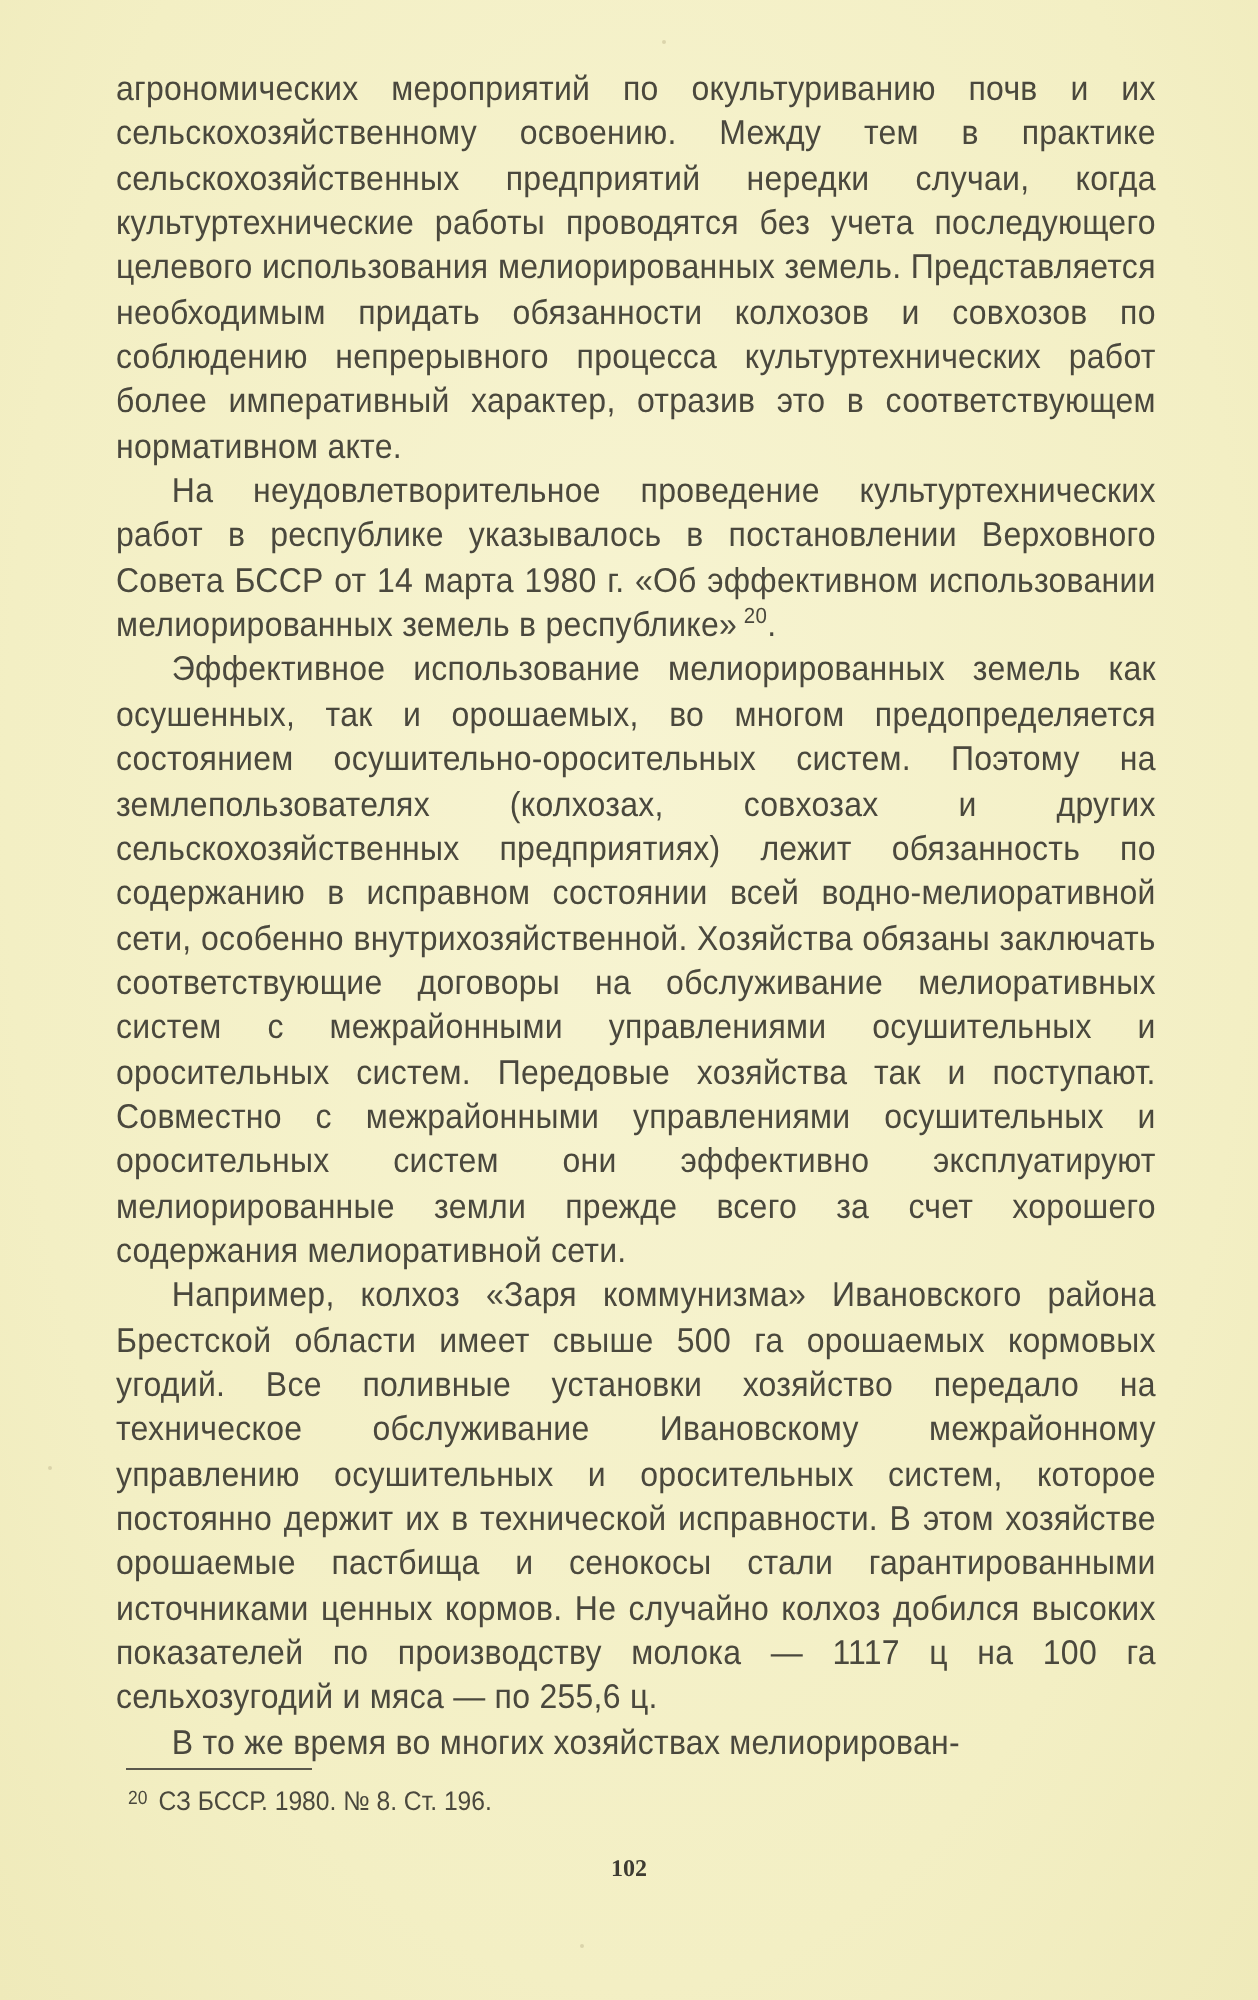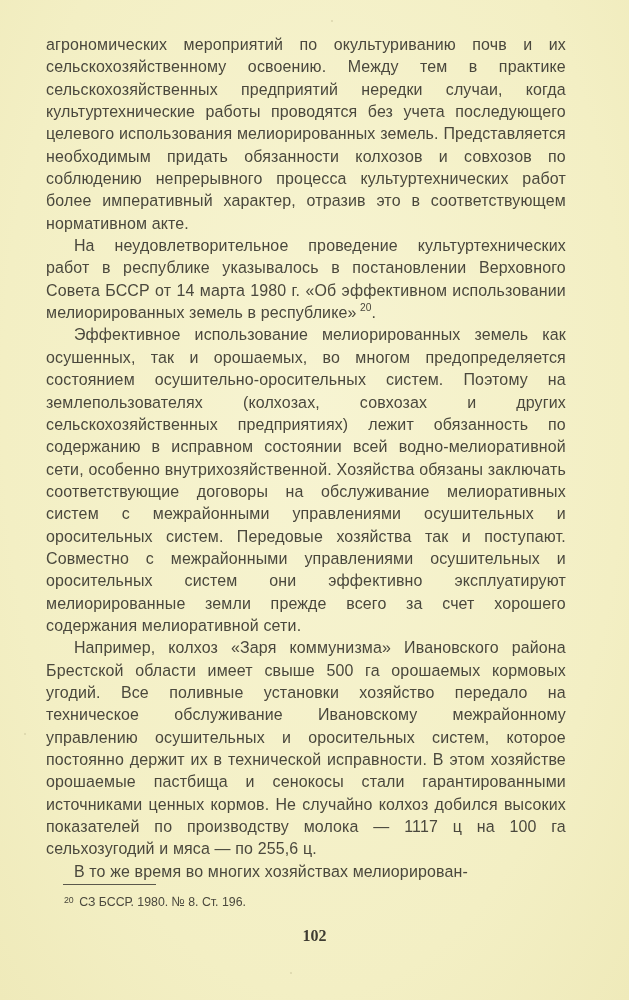--- a/index.html
+++ b/index.html
@@ -11,21 +11,21 @@
     height: 1000px;
     background: #f5f2cb;
     background-image: radial-gradient(ellipse at 50% 40%, #f7f4d2 0%, #f3efc4 70%, #efeaba 100%);
     overflow: hidden;
     position: relative;
     font-family: "Liberation Serif", "DejaVu Serif", serif;
     color: #4a483d;
   }
   .page {
     position: absolute;
-    left: 46px;
+    left: 58px;
     top: 33px;
     width: 520px;
   }
   .body-text p {
     margin: 0;
     font-family: "Liberation Sans Narrow", "Liberation Sans", "DejaVu Sans", sans-serif;
     font-size: 17.2px;
     line-height: 22.35px;
     text-align: justify;
     text-align-last: auto;
@@ -68,21 +68,21 @@
     margin-right: 6px;
   }
   .page-number {
     position: absolute;
     left: 0;
     width: 629px;
     top: 927px;
     text-align: center;
     font-family: "Liberation Serif", "DejaVu Serif", serif;
     font-weight: bold;
-    font-size: 16px;
+    font-size: 12px;
     color: #3e3c32;
   }
   .speck {
     position: absolute;
     width: 2px;
     height: 2px;
     border-radius: 1px;
     background: #c9c29a;
     opacity: 0.6;
   }

